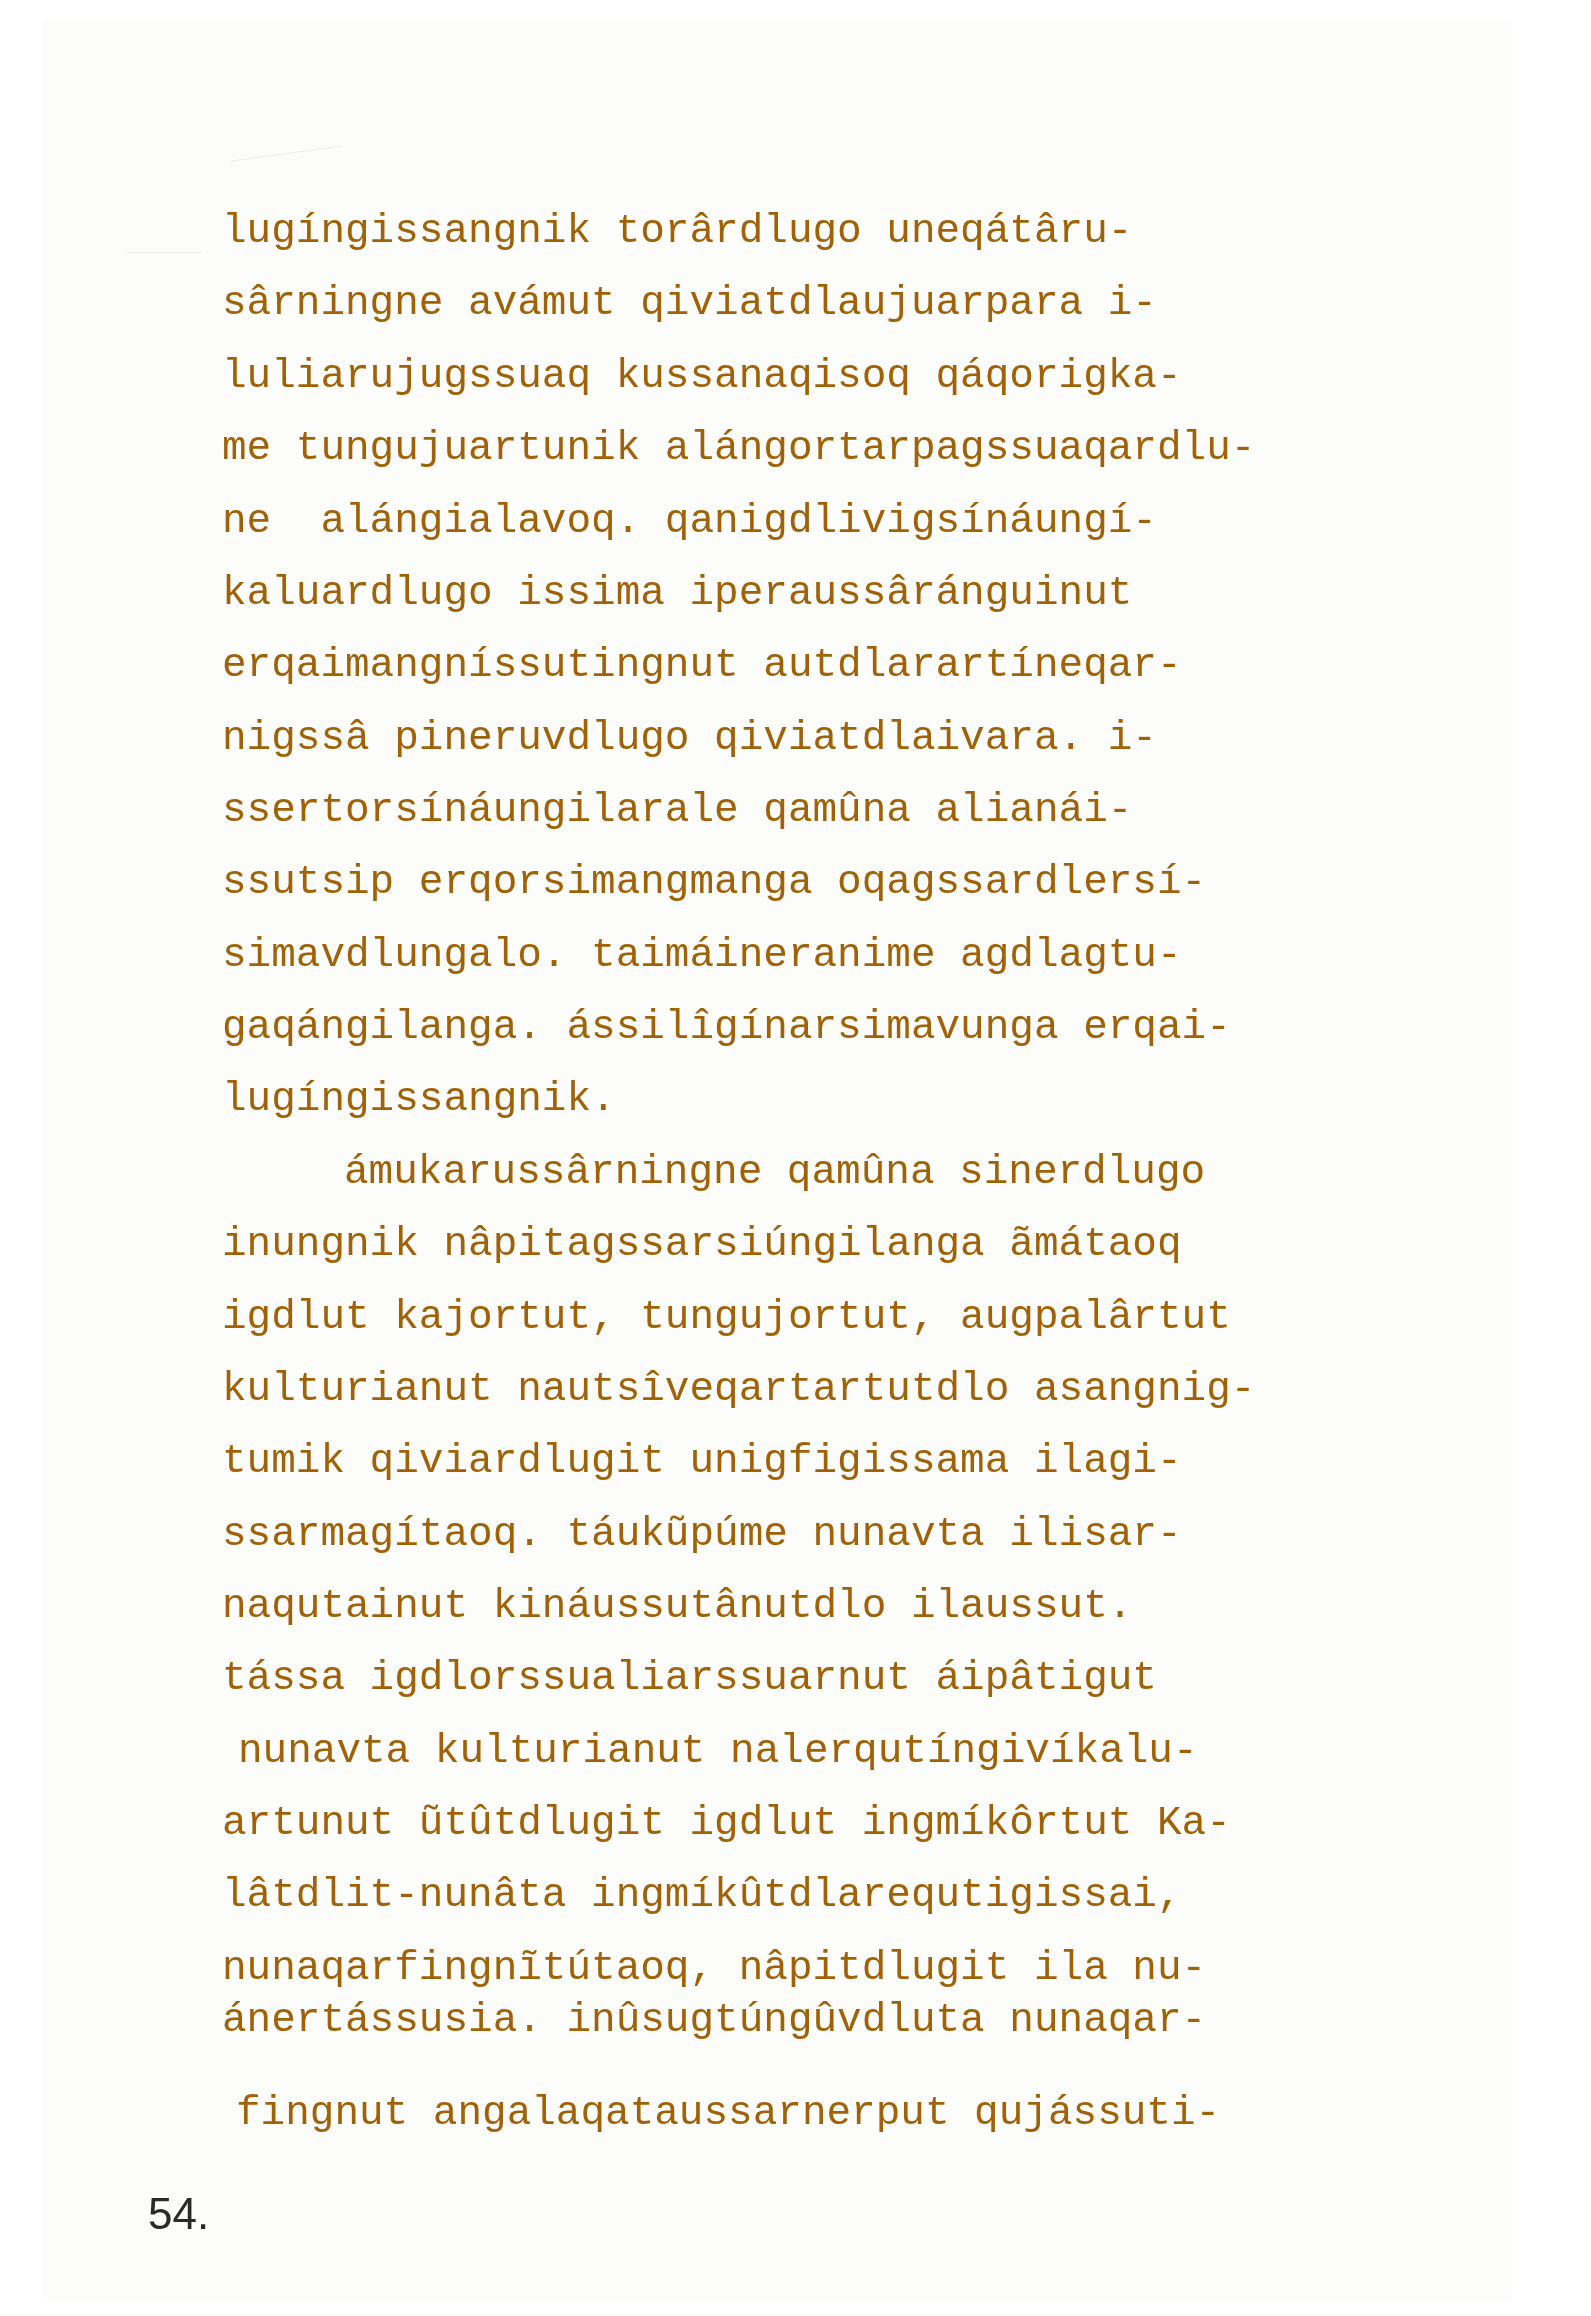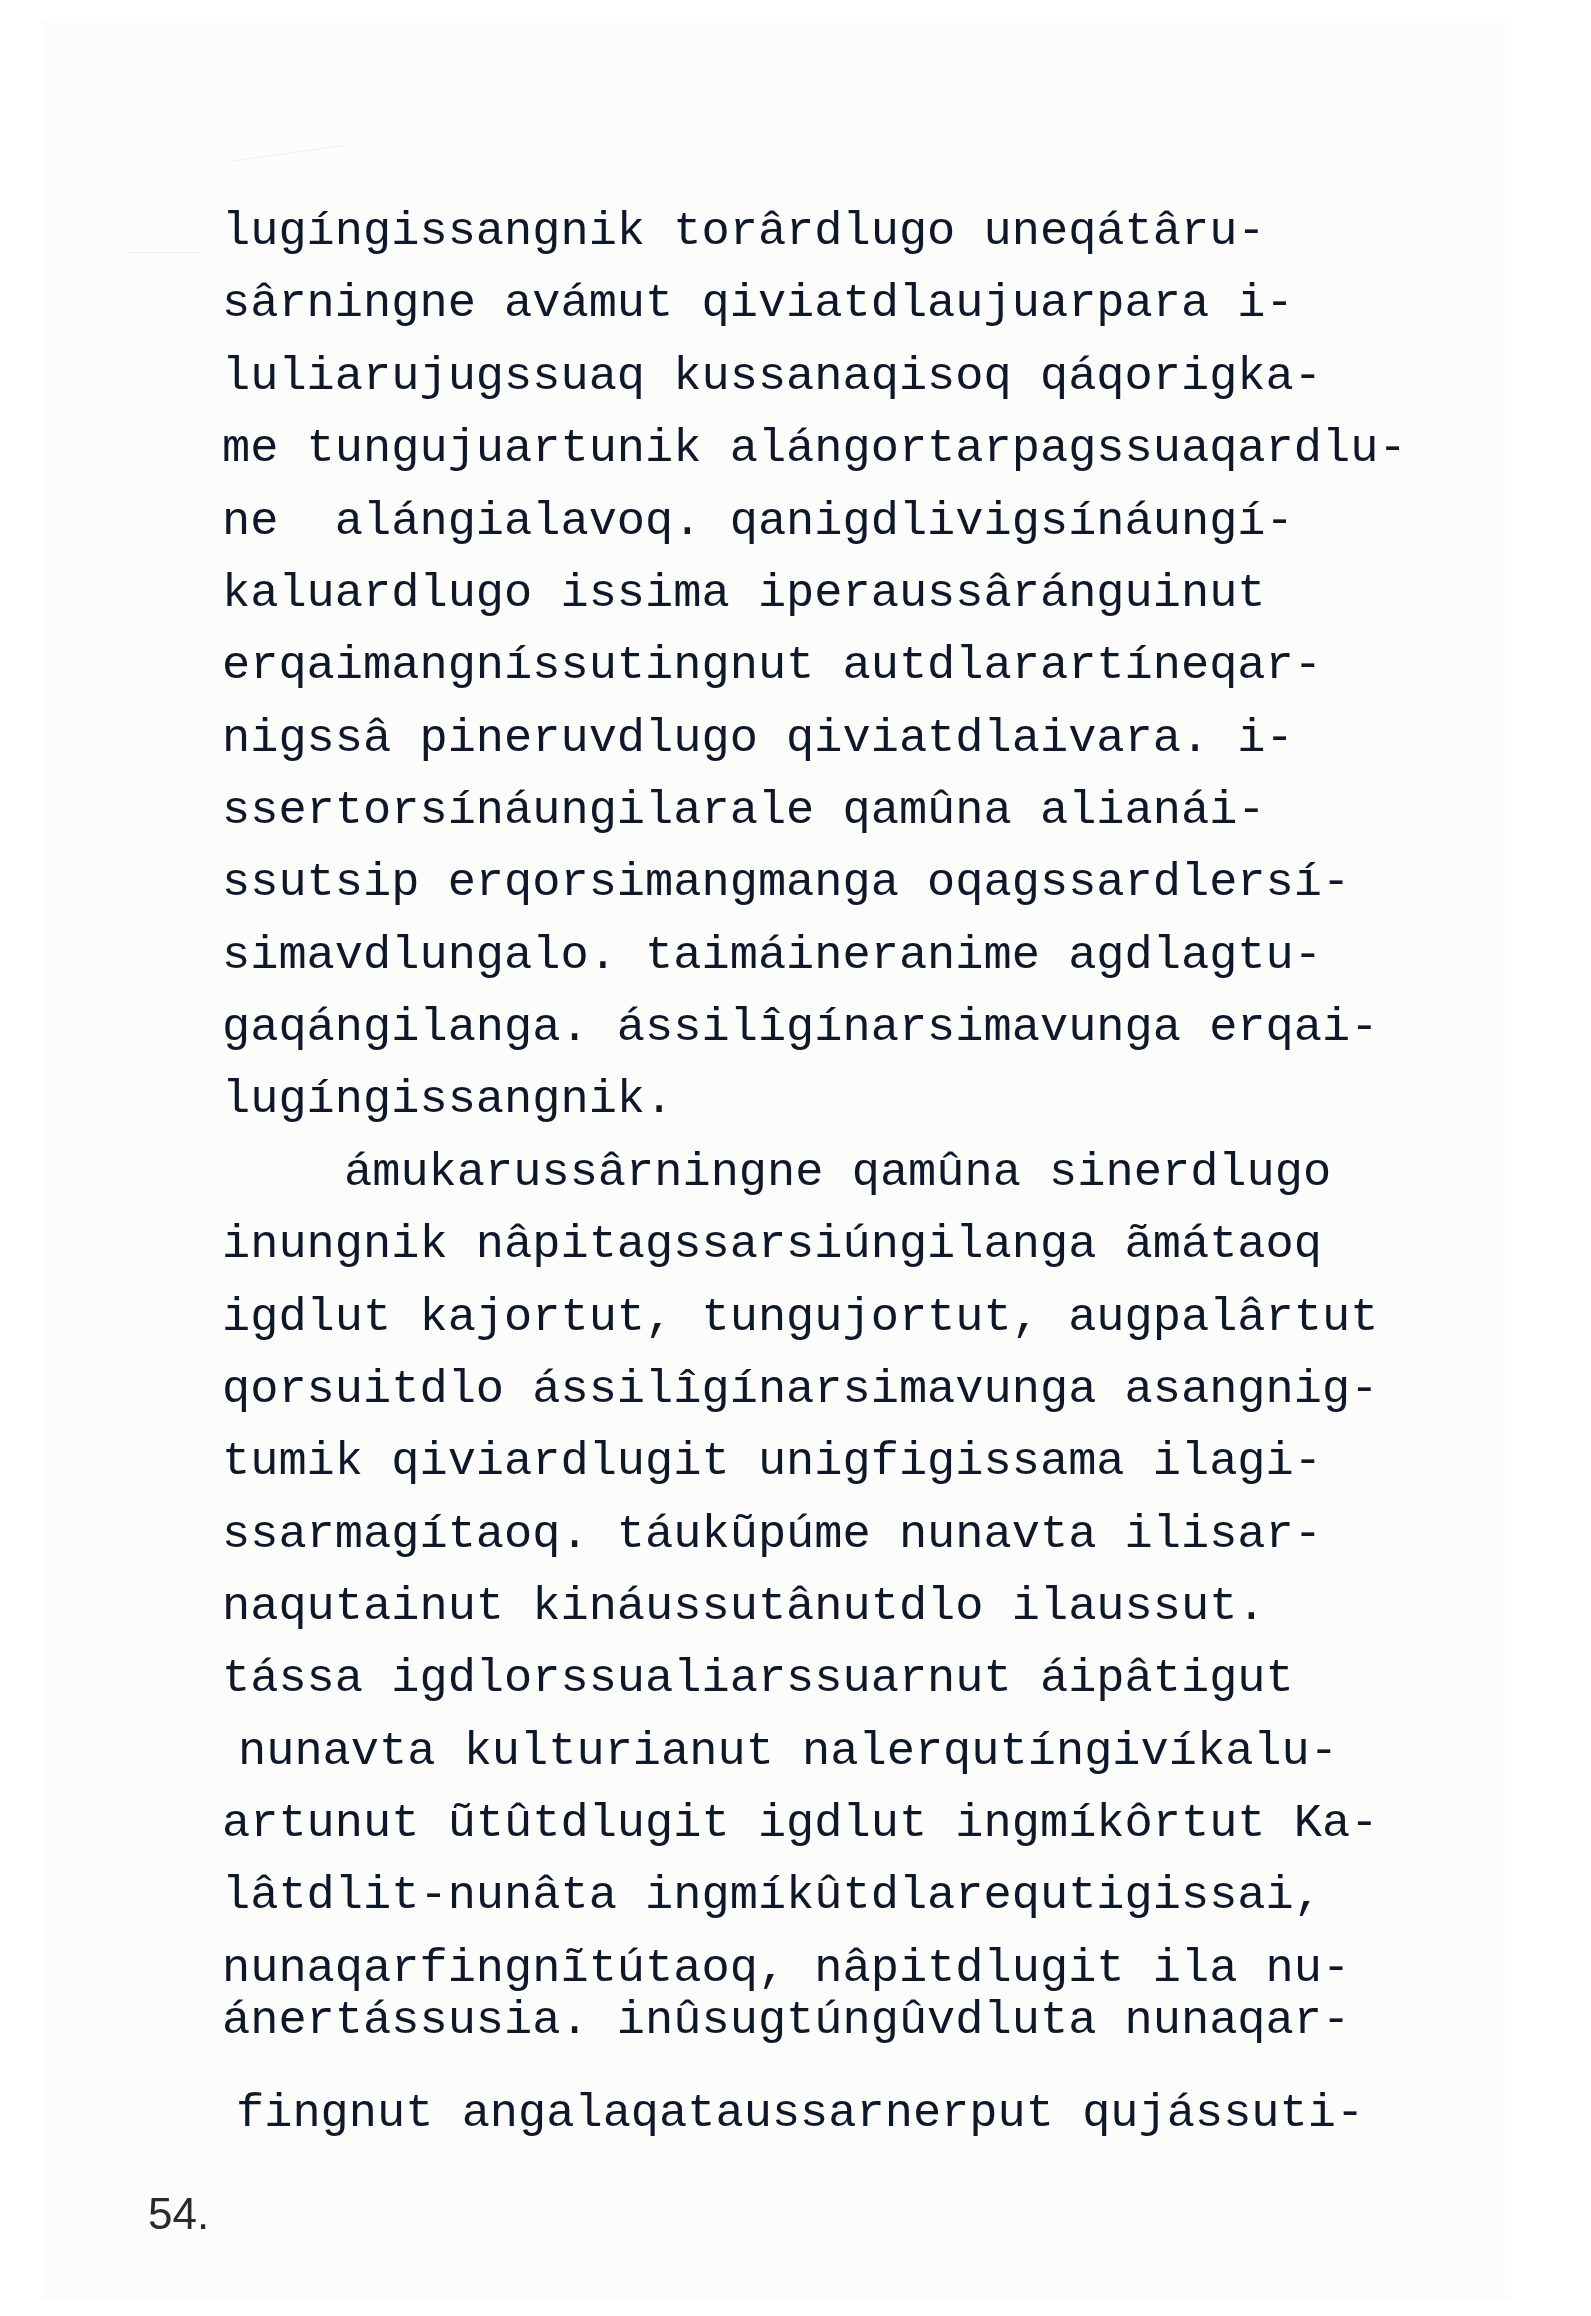--- a/index.html
+++ b/index.html
@@ -32,23 +32,23 @@
       position: absolute;
       left: 222px;
       top: 0;
       width: 1281px;
     }
     .line {
       position: absolute;
       left: 0;
       white-space: pre;
       font-family: "Liberation Mono", "DejaVu Sans Mono", monospace;
-      font-size: 47px;
+      font-size: 41px;
       line-height: 47px;
-      color: #0f172a;
+      color: #a16207;
       letter-spacing: 0px;
       -webkit-font-smoothing: antialiased;
     }
     .line.indent {
       left: 122px;
     }
     .page-number {
       position: absolute;
       left: 148px;
       top: 2194px;
@@ -76,21 +76,21 @@
   <div class="line" style="top: 642px;">erqaimangníssutingnut autdlarartíneqar-</div>
   <div class="line" style="top: 715px;">nigssâ pineruvdlugo qiviatdlaivara. i-</div>
   <div class="line" style="top: 787px;">ssertorsínáungilarale qamûna alianái-</div>
   <div class="line" style="top: 859px;">ssutsip erqorsimangmanga oqagssardlersí-</div>
   <div class="line" style="top: 932px;">simavdlungalo. taimáineranime agdlagtu-</div>
   <div class="line" style="top: 1004px;">gaqángilanga. ássilîgínarsimavunga erqai-</div>
   <div class="line" style="top: 1076px;">lugíngissangnik.</div>
   <div class="line indent" style="top: 1149px;">ámukarussârningne qamûna sinerdlugo</div>
   <div class="line" style="top: 1221px;">inungnik nâpitagssarsiúngilanga ãmátaoq</div>
   <div class="line" style="top: 1294px;">igdlut kajortut, tungujortut, augpalârtut</div>
-  <div class="line" style="top: 1366px;">qorsuitdlo ássilîgínarsimavunga asangnig-</div>
+  <div class="line" style="top: 1366px;">kulturianut nautsîveqartartutdlo asangnig-</div>
   <div class="line" style="top: 1438px;">tumik qiviardlugit unigfigissama ilagi-</div>
   <div class="line" style="top: 1511px;">ssarmagítaoq. táukũpúme nunavta ilisar-</div>
   <div class="line" style="top: 1583px;">naqutainut kináussutânutdlo ilaussut.</div>
   <div class="line" style="top: 1655px;">tássa igdlorssualiarssuarnut áipâtigut</div>
   <div class="line" style="top: 1728px; margin-left: 16px;">nunavta kulturianut nalerqutíngivíkalu-</div>
   <div class="line" style="top: 1800px;">artunut ũtûtdlugit igdlut ingmíkôrtut Ka-</div>
   <div class="line" style="top: 1872px;">lâtdlit-nunâta ingmíkûtdlarequtigissai,</div>
   <div class="line" style="top: 1945px;">nunaqarfingnĩtútaoq, nâpitdlugit ila nu-</div>
   <div class="line" style="top: 1997px;">ánertássusia. inûsugtúngûvdluta nunaqar-</div>
   <div class="line" style="top: 2090px; margin-left: 14px;">fingnut angalaqataussarnerput qujássuti-</div>

